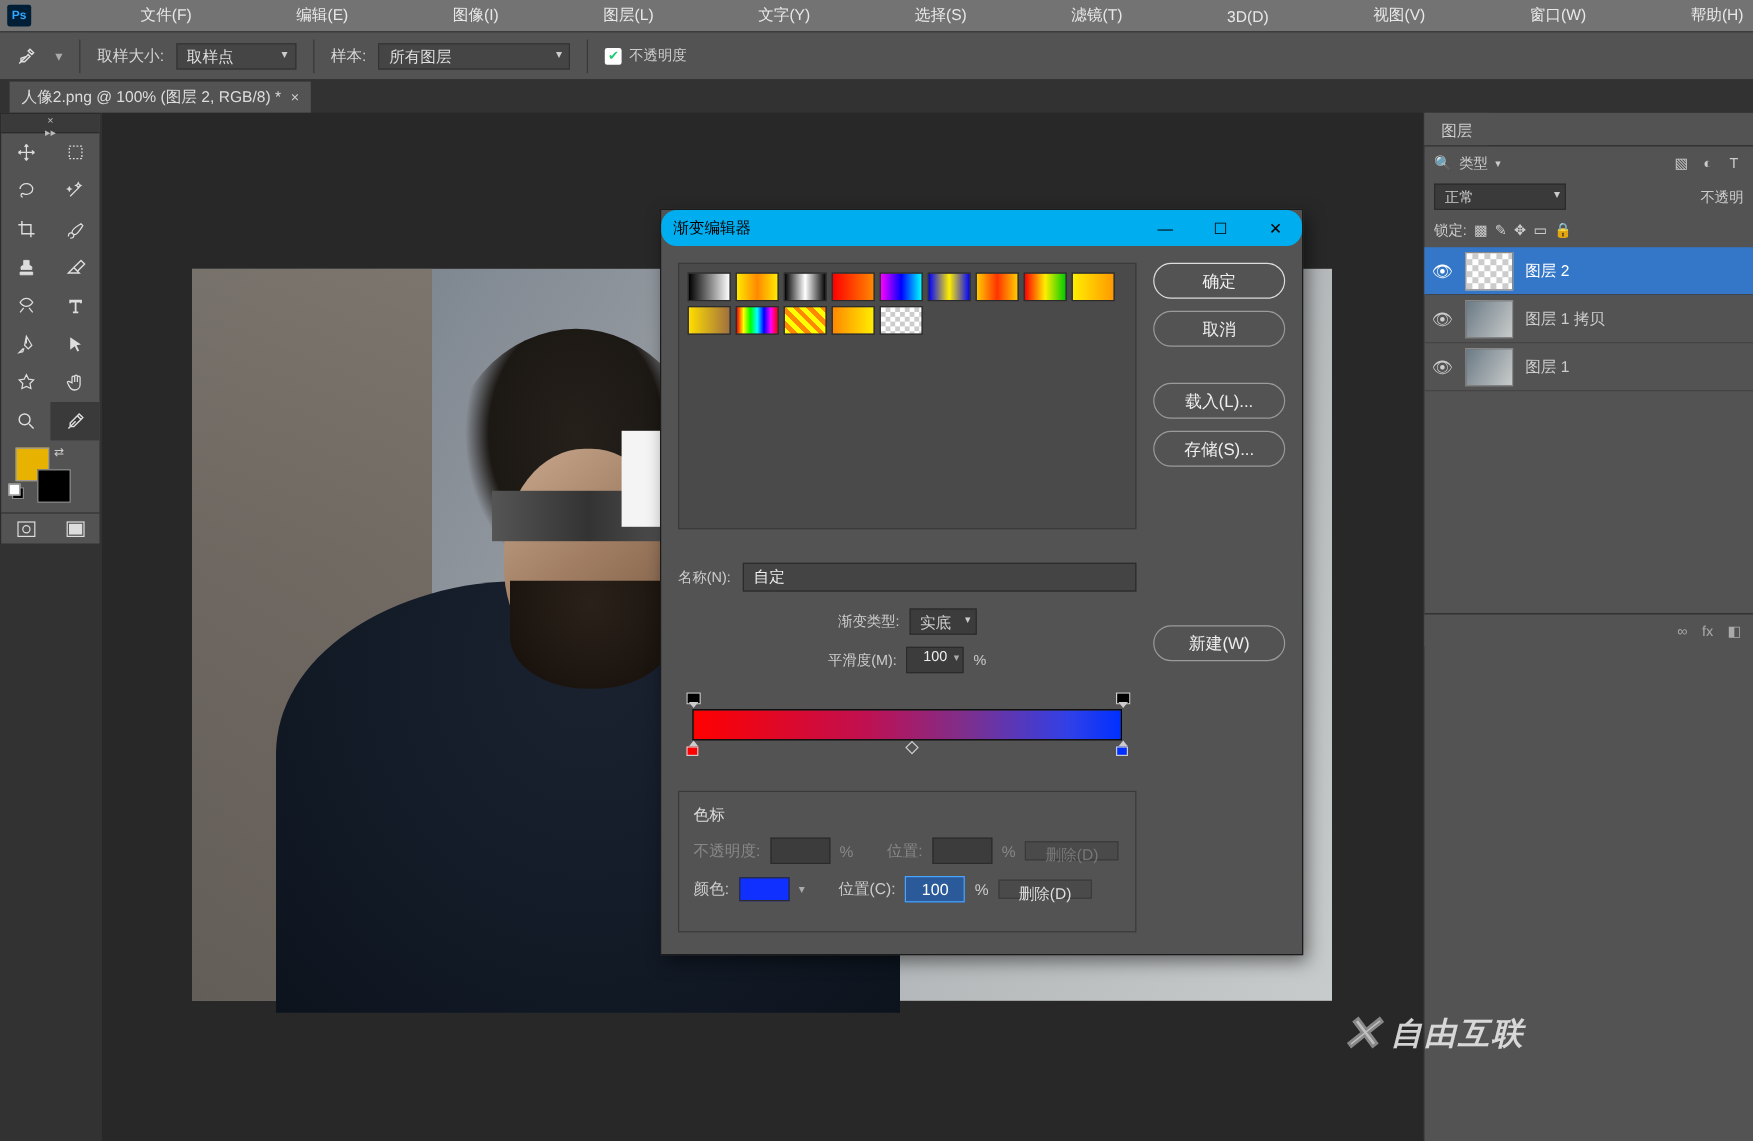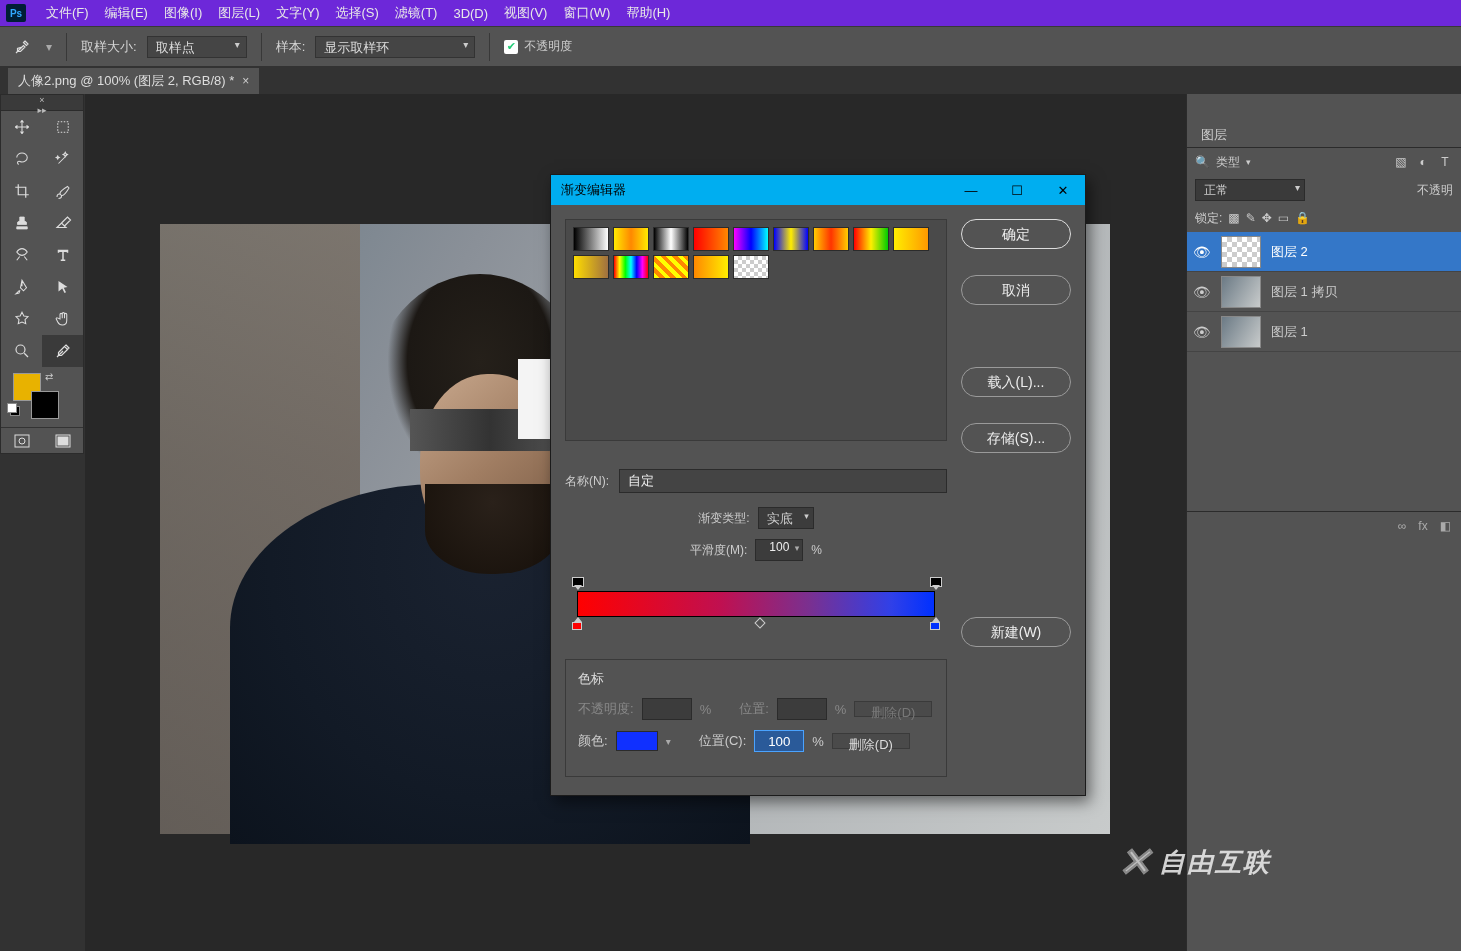--- a/index.html
+++ b/index.html
@@ -1,19 +1,19 @@
 <!DOCTYPE html>
 <html><head>
 <meta charset="utf-8">
 <style>
 * { margin:0; padding:0; box-sizing:border-box; font-family:"Microsoft YaHei",sans-serif; user-select:none; }
 body { background:#323232; width:1461px; height:951px; overflow:hidden; position:relative; color:#ccc; font-size:12px; }
 
 
-.menubar { height:26px; background:#6d28d9; display:flex; align-items:center; padding-left:6px; gap:0; }
+.menubar { height:26px; background:#737373; display:flex; align-items:center; padding-left:6px; gap:0;justify-content:space-between; }
 .ps-logo { width:20px; height:18px; background:#001e36; color:#31a8ff; font-weight:bold; font-size:10px; display:flex; align-items:center; justify-content:center; border-radius:2px; margin-right:12px; }
 .menu-item { padding:4px 8px; color:#e8e8e8; font-size:13px; cursor:default; }
 
 
 .optbar { height:40px; background:#535353; border-top:1px solid #383838; display:flex; align-items:center; padding-left:8px; gap:10px; }
 .opt-tool-icon { width:28px; height:28px; display:flex; align-items:center; justify-content:center; }
 .eyedrop-svg { width:18px; height:18px; }
 .opt-sep { width:1px; height:28px; background:#383838; margin:0 4px; }
 .opt-label { color:#d5d5d5; font-size:13px; }
 .opt-dd { height:22px; background:#454545; border:1px solid #333; padding:2px 24px 2px 8px; position:relative; color:#ddd; font-size:13px; min-width:100px; }
@@ -48,44 +48,44 @@
 .bg-sw { position:absolute; left:30px; top:24px; width:28px; height:28px; background:#000; border:1px solid #999;}
 .sw-swap { position:absolute; left:44px; top:4px; font-size:10px; color:#ccc;}
 .sw-reset { position:absolute; left:6px; top:36px; width:12px; height:12px; }
 .sw-reset::before{content:'';position:absolute;width:8px;height:8px;background:#000;border:1px solid #888;left:3px;top:3px;}
 .sw-reset::after{content:'';position:absolute;width:8px;height:8px;background:#fff;border:1px solid #888;left:0;top:0;}
 .tool-bottom { display:flex; height:26px; border-top:1px solid #333;}
 .tool-bottom>div{flex:1;display:flex;align-items:center;justify-content:center;}
 
 
 .layerspanel { position:absolute; right:0; top:94px; width:275px; bottom:0; background:#535353; border-left:1px solid #2b2b2b;}
-.lp-tab { height:28px; display:flex; border-bottom:1px solid #2b2b2b;margin-top:26px;}
+.lp-tab { height:28px; display:flex; border-bottom:1px solid #2b2b2b;}
 .lp-tab>div{ padding:6px 14px; background:#535353; font-size:13px;}
 .lp-row { height:28px; display:flex; align-items:center; padding:0 8px; gap:6px; font-size:12px; color:#ccc;}
 .lp-icons { display:flex; gap:6px; margin-left:auto;}
 .lp-icons span{width:16px;height:16px;display:inline-flex;align-items:center;justify-content:center;}
 .lp-dd { background:#3a3a3a; border:1px solid #2b2b2b; height:22px; padding:2px 20px 2px 8px; position:relative; min-width:110px;}
 .lp-dd::after{content:'▾';position:absolute;right:4px;top:2px;font-size:10px;}
 .layer-list { }
 .layer-item { height:40px; display:flex; align-items:center; padding:0 6px; gap:10px; border-bottom:1px solid #444;}
 .layer-item.sel { background:#3477c8; color:#fff;}
 .layer-eye { width:18px; text-align:center; font-size:14px;}
 .layer-thumb { width:40px; height:32px; background:#fff; border:1px solid #888; background-image:repeating-conic-gradient(#ccc 0 25%,#fff 0 50%); background-size:10px 10px;}
 .layer-thumb.photo-th { background:linear-gradient(120deg,#6b7a85,#c8cbcb); }
 .layer-name { font-size:13px;text-align:center;}
 .lp-foot { position:absolute; bottom:412px; left:0; right:0; height:28px; background:#535353; border-top:1px solid #2b2b2b; display:flex; align-items:center; justify-content:flex-end; gap:12px; padding:0 10px; color:#aaa;}
 
 
 .ge-dlg { position:absolute; left:550px; top:174px; width:536px; background:#535353; border:1px solid #1b1b1b; box-shadow:4px 6px 14px rgba(0,0,0,.5); z-index:100;}
-.ge-title { height:30px; background:#00aef0; color:#000; display:flex; align-items:center; padding:0 10px; font-size:13px;}
+.ge-title { height:30px; background:#00aef0; color:#000; display:flex; align-items:center; padding:0 10px; font-size:13px;border-radius:13px;}
 .ge-title .win-btns { margin-left:auto; display:flex; gap:22px; font-family:Segoe UI; font-size:13px; }
 .ge-title .win-btns span{ width:24px; text-align:center; cursor:default;}
 .ge-body { padding:14px 14px 18px; display:flex; gap:14px;}
 .ge-left { flex:1; }
-.ge-right { width:110px; display:flex; flex-direction:column; gap:26px; align-items:stretch;}
+.ge-right { width:110px; display:flex; flex-direction:column; gap:10px; align-items:stretch;}
 .ge-btn { height:30px; border:1px solid #9a9a9a; border-radius:16px; background:transparent; color:#eee; font-size:14px; text-align:center; line-height:28px; cursor:default;}
 .ge-btn.primary { border:1.5px solid #ddd;}
 .ge-section-label { color:#ddd; font-size:13px; margin-bottom:4px; display:flex; align-items:center;}
 .ge-gear { margin-left:auto; color:#ddd; font-size:14px;}
 .ge-presets { border:1px solid #3a3a3a; background:#4a4a4a; height:222px; padding:6px; overflow:auto;}
 .preset-row { display:flex; gap:2px; flex-wrap:wrap;}
 .preset { width:36px; height:24px; border:1px solid #2b2b2b; margin:1px;}
 .ge-name-row { display:flex; align-items:center; gap:10px; margin-top:14px;}
 .ge-name-row input { flex:1; height:24px; background:#444; border:1px solid #2b2b2b; color:#eee; padding:0 8px; font-size:13px;}
 .ge-type-row { display:flex; align-items:center; gap:8px; margin-top:14px; justify-content:center;}
@@ -141,21 +141,21 @@
     <svg class="eyedrop-svg" viewBox="0 0 24 24" fill="none" stroke="#ddd" stroke-width="1.6">
         <path d="M4 20 L12 12 M14 6 L18 10 M16 4 L20 8 L18 10 L14 6 Z M12 12 L14 10 L16 12 L10 18 L6 18 L6 14 Z"></path>
       </svg>
   </div>
   <span style="color:#aaa">▾</span>
   <div class="opt-sep"></div>
   <span class="opt-label">取样大小:</span>
   <div class="opt-dd">取样点</div>
   <div class="opt-sep"></div>
   <span class="opt-label">样本:</span>
-  <div class="opt-dd" style="min-width:160px">显示取样环</div>
+  <div class="opt-dd" style="min-width:160px">所有图层</div>
   <div class="opt-sep"></div>
   <label style="display:flex;align-items:center;gap:2px">
     <span class="opt-chk">✔</span>
     <span>不透明度</span>
   </label>
 </div>
 
 <div class="tabstrip">
   <div class="doc-tab">
     <span>人像2.png @ 100% (图层 2, RGB/8) *</span>

